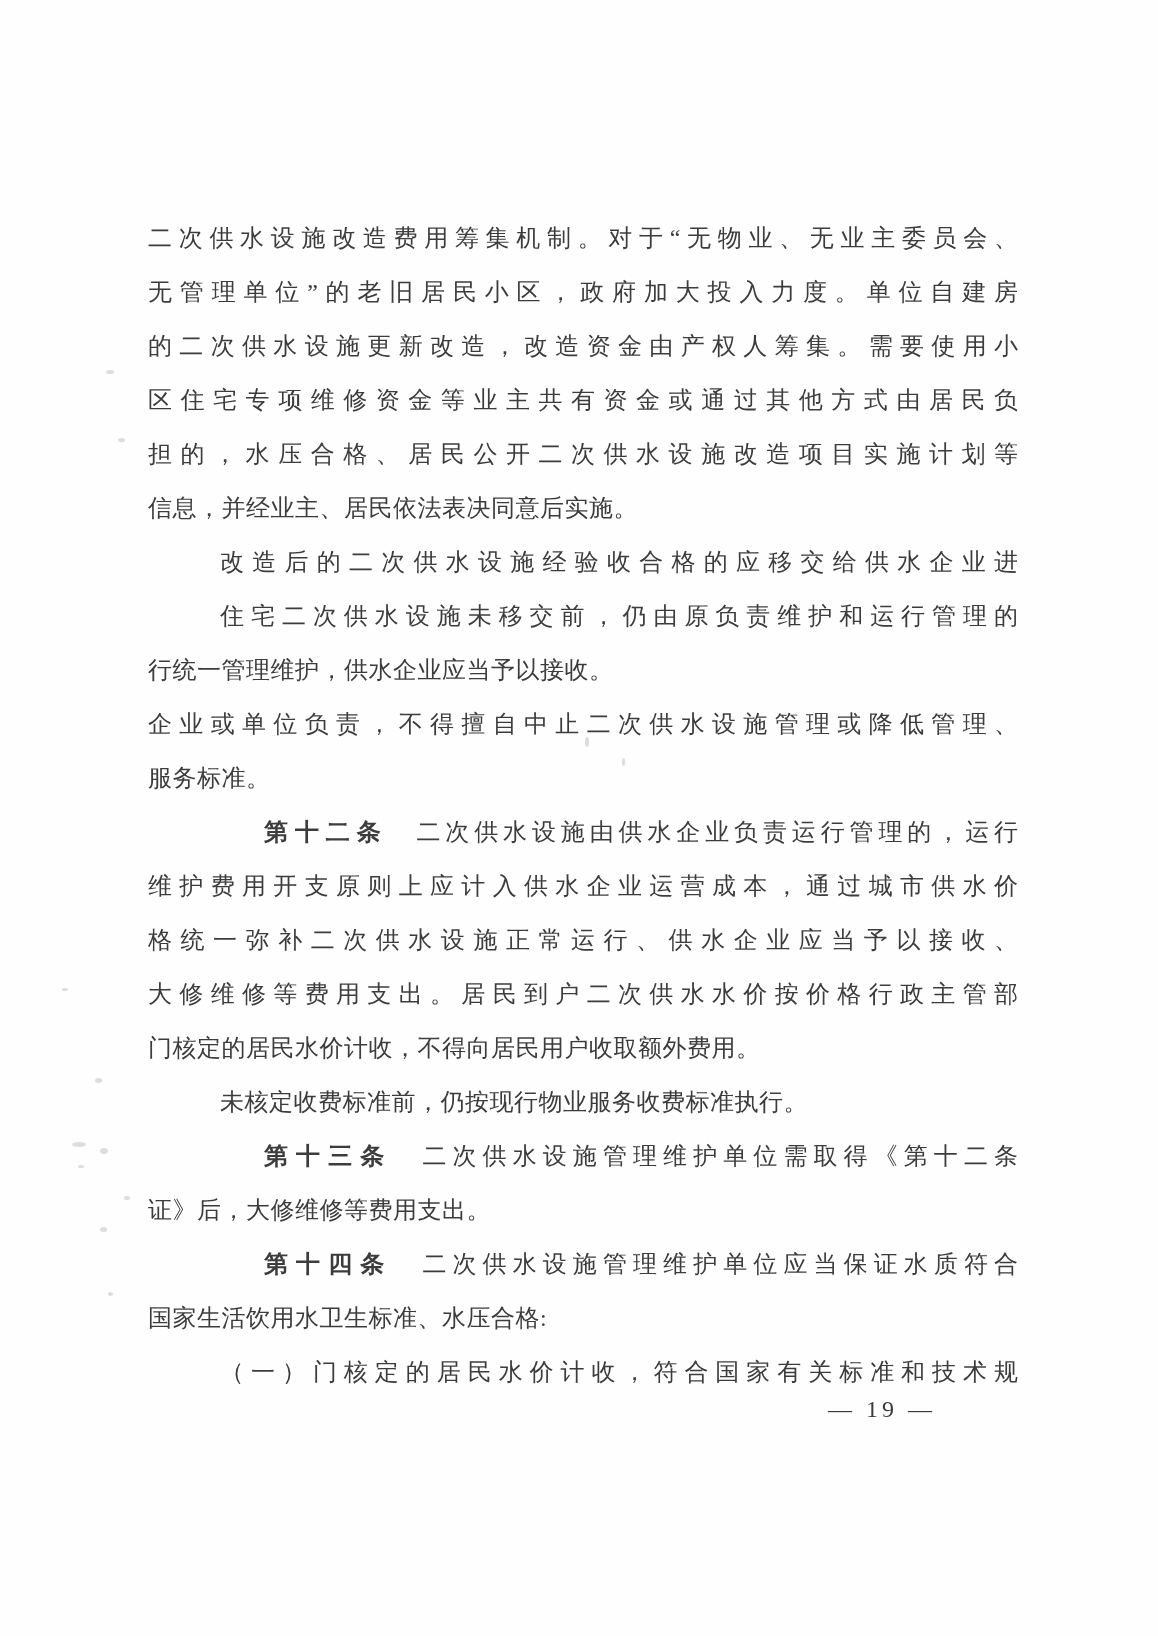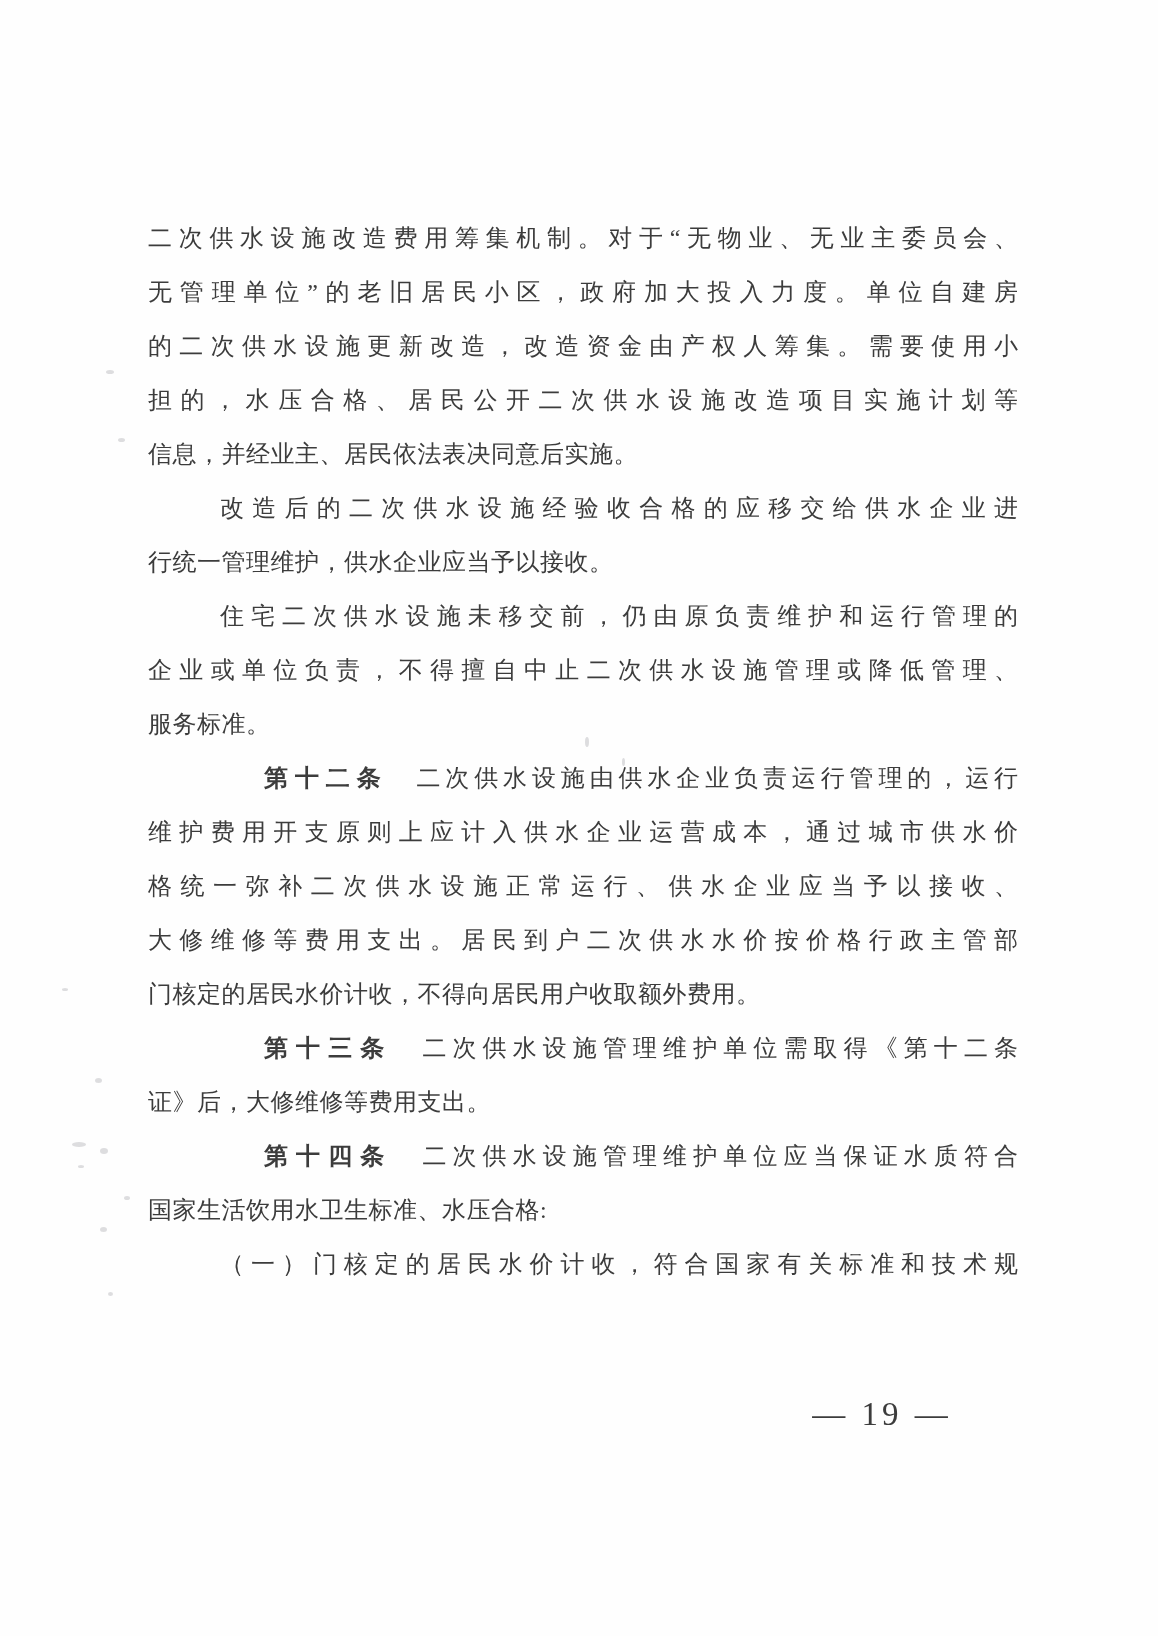--- a/index.html
+++ b/index.html
@@ -34,53 +34,55 @@
   .line .head{
     font-family:"Liberation Sans","DejaVu Sans",sans-serif;
     font-weight:700;
     letter-spacing:2px;
     margin-left:44px;
   }
   .page-number{
     position:absolute;
     left:812px;top:1396px;
     width:140px;
-    font-size:33px;
+    font-size:24px;
     color:#3c3c3c;
     letter-spacing:4px;
     text-align:center;
     white-space:nowrap;
   }
   .artifact{
     position:absolute;
     background:#b5b5bb;
     opacity:0.45;
     border-radius:50%;
   }
 </style>
 </head>
 <body>
 
 <div class="page">
   <div class="doc">
       <div class="line fill"><span>二次供水设施改造费用筹集机制。对于“无物业、无业主委员会、</span></div>
       <div class="line fill"><span>无管理单位”的老旧居民小区，政府加大投入力度。单位自建房</span></div>
       <div class="line fill"><span>的二次供水设施更新改造，改造资金由产权人筹集。需要使用小</span></div>
+      <div class="line fill"><span>区住宅专项维修资金等业主共有资金或通过其他方式由居民负</span></div>
       <div class="line fill"><span>担的，水压合格、居民公开二次供水设施改造项目实施计划等</span></div>
       <div class="line"><span>信息，并经业主、居民依法表决同意后实施。</span></div>
       <div class="line indent fill"><span>改造后的二次供水设施经验收合格的应移交给供水企业进</span></div>
+      <div class="line indent fill"><span>住宅二次供水设施未移交前，仍由原负责维护和运行管理的</span></div>
       <div class="line"><span>行统一管理维护，供水企业应当予以接收。</span></div>
-      <div class="line indent fill"><span>住宅二次供水设施未移交前，仍由原负责维护和运行管理的</span></div>
       <div class="line fill"><span>企业或单位负责，不得擅自中止二次供水设施管理或降低管理、</span></div>
       <div class="line"><span>服务标准。</span></div>
       <div class="line indent fill"><span class="head">第十二条</span><span>　二次供水设施由供水企业负责运行管理的，运行</span></div>
       <div class="line fill"><span>维护费用开支原则上应计入供水企业运营成本，通过城市供水价</span></div>
       <div class="line fill"><span>格统一弥补二次供水设施正常运行、供水企业应当予以接收、</span></div>
       <div class="line fill"><span>大修维修等费用支出。居民到户二次供水水价按价格行政主管部</span></div>
       <div class="line"><span>门核定的居民水价计收，不得向居民用户收取额外费用。</span></div>
+      <div class="line indent"><span>未核定收费标准前，仍按现行物业服务收费标准执行。</span></div>
       <div class="line indent fill"><span class="head">第十三条</span><span>　二次供水设施管理维护单位需取得《第十二条</span></div>
       <div class="line"><span>证》后，大修维修等费用支出。</span></div>
       <div class="line indent fill"><span class="head">第十四条</span><span>　二次供水设施管理维护单位应当保证水质符合</span></div>
       <div class="line"><span>国家生活饮用水卫生标准、水压合格:</span></div>
       <div class="line indent fill"><span>（一）门核定的居民水价计收，符合国家有关标准和技术规</span></div>
     </div>
   <div class="page-number">— 19 —</div>
 <div class="artifact" style="left: 106px; top: 370px; width: 8px; height: 4px;"></div>
     <div class="artifact" style="left: 118px; top: 438px; width: 7px; height: 4px;"></div>
     <div class="artifact" style="left: 62px; top: 988px; width: 6px; height: 3px;"></div>

